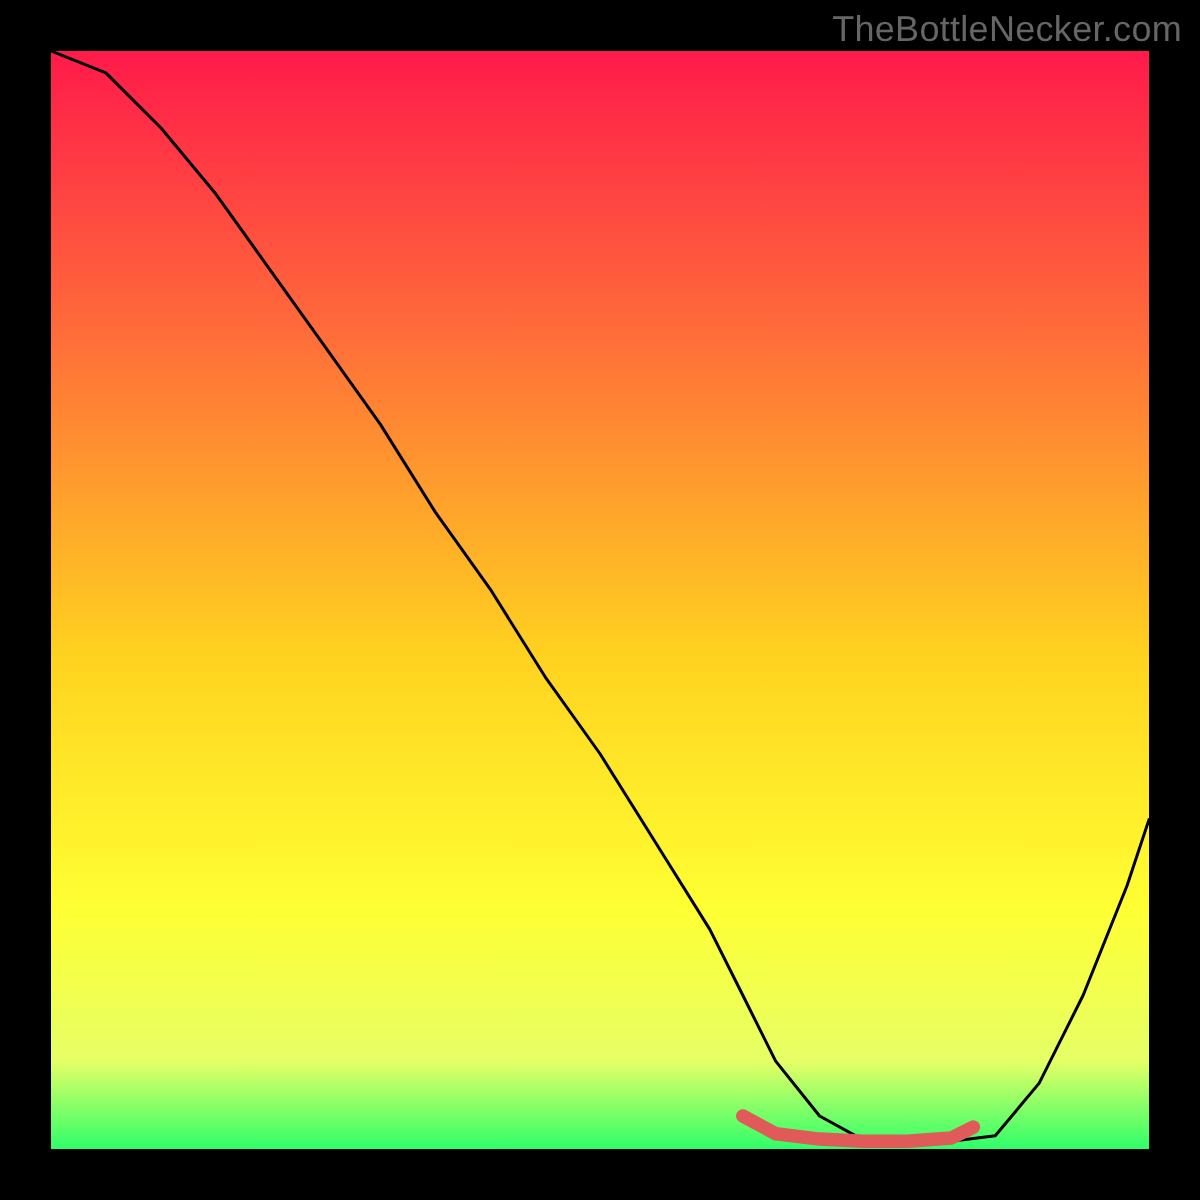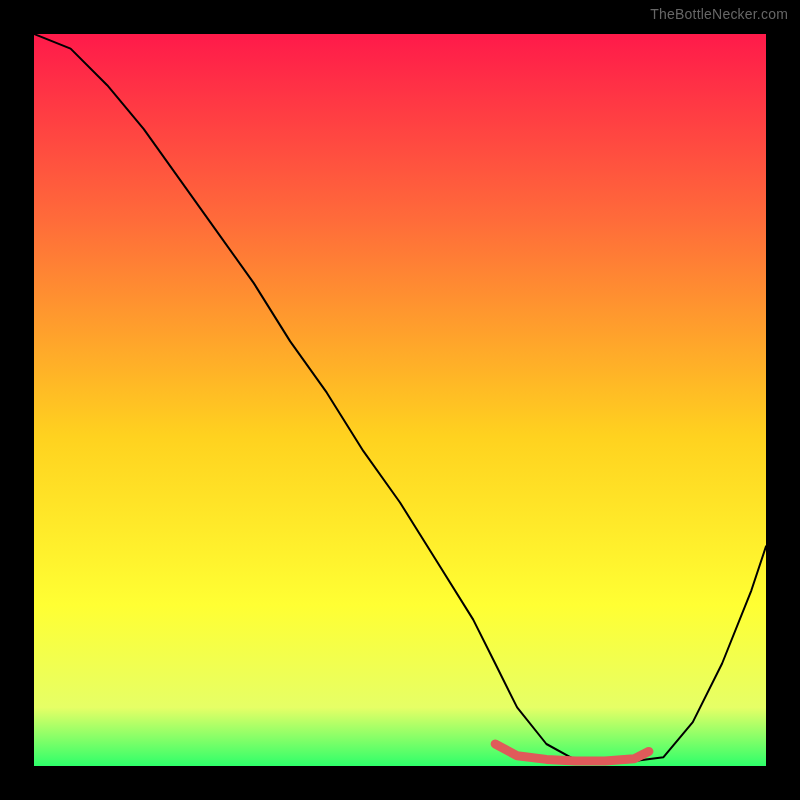--- a/index.html
+++ b/index.html
@@ -9,21 +9,21 @@
     height: 800px;
     background: #000;
     position: relative;
     font-family: Arial, Helvetica, sans-serif;
   }
   .watermark {
     position: absolute;
     top: 6px;
     right: 12px;
     color: #666;
-    font-size: 14px;
+    font-size: 24px;
     font-weight: 400;
     z-index: 10;
     letter-spacing: 0.2px;
   }
   .plot-area {
     position: absolute;
     left: 34px;
     top: 34px;
     width: 732px;
     height: 732px;

